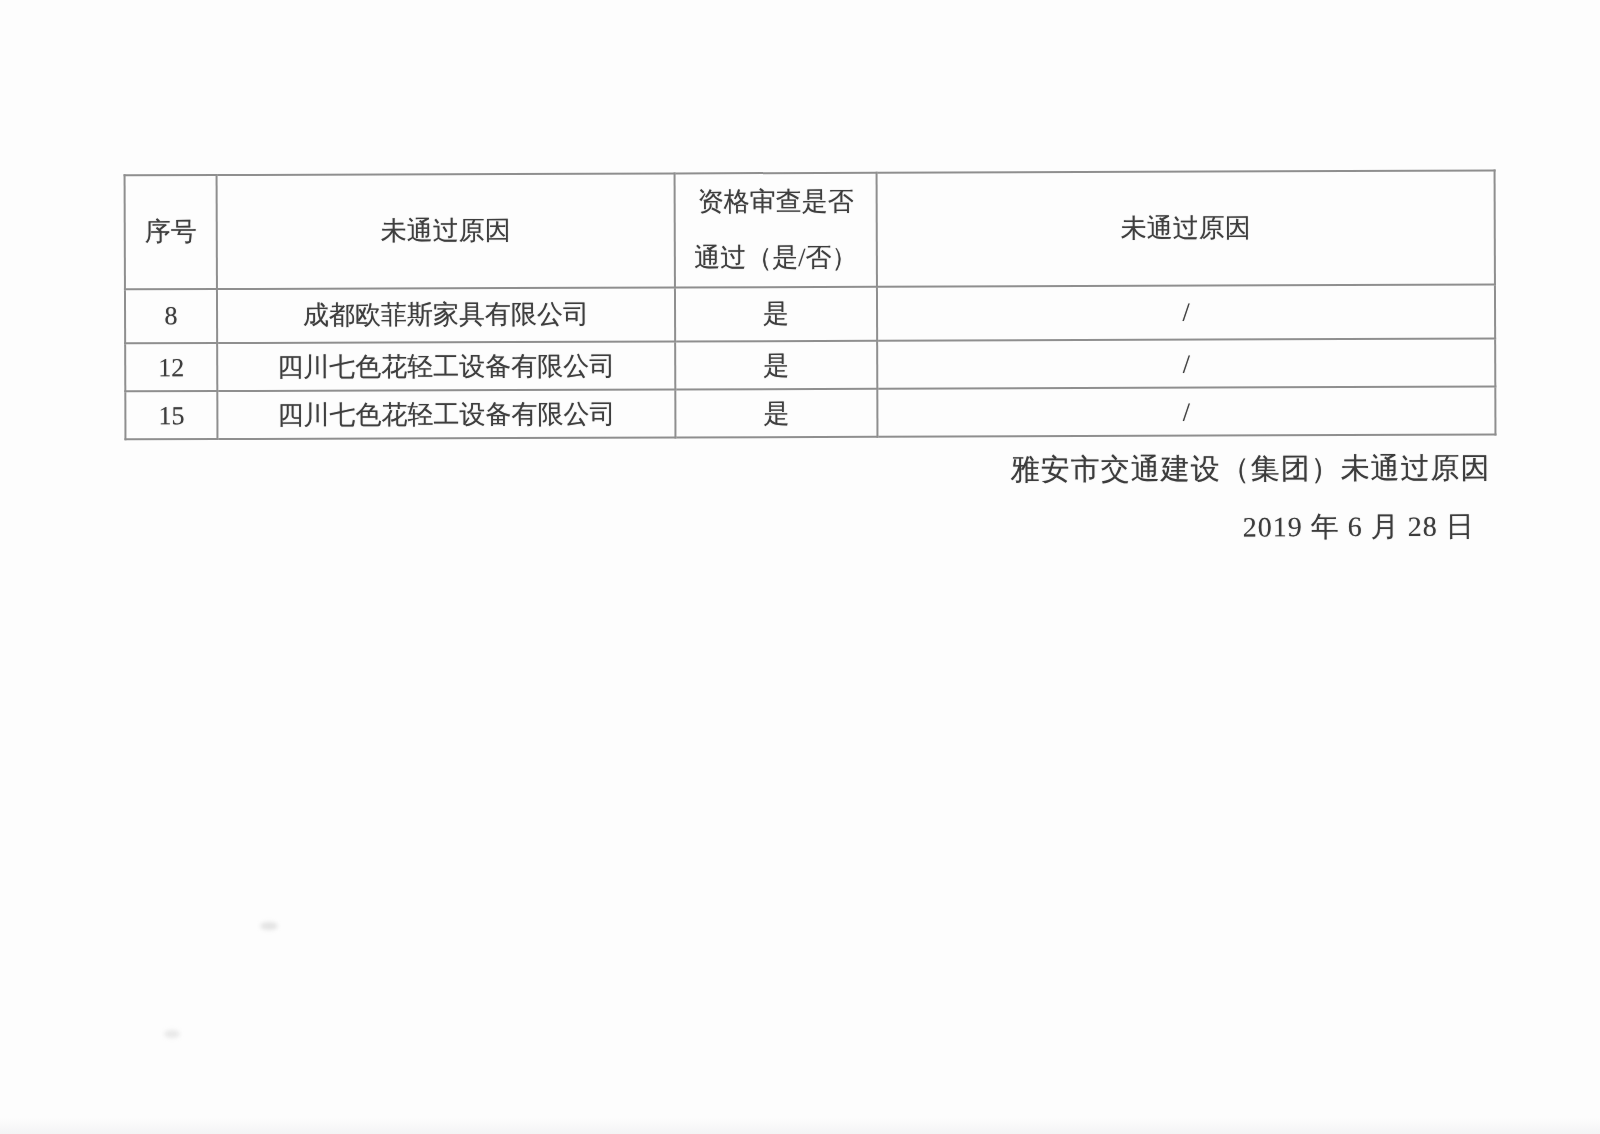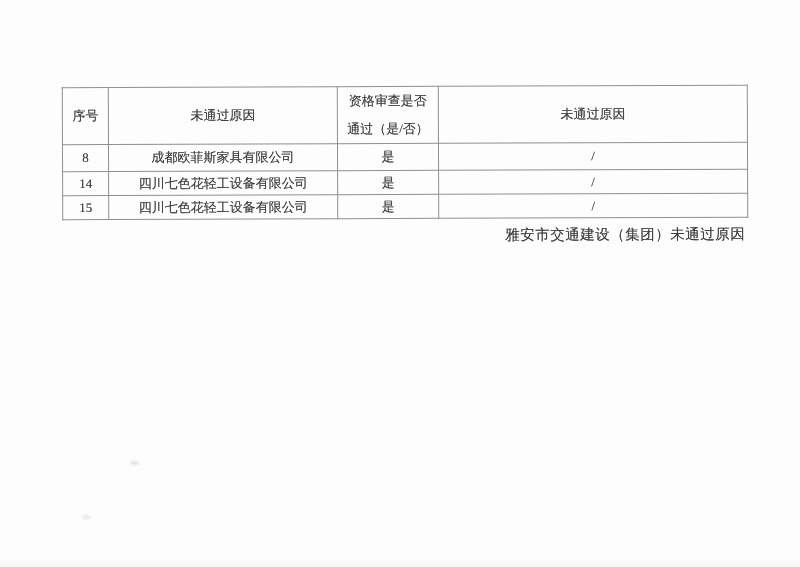--- a/index.html
+++ b/index.html
@@ -115,34 +115,35 @@
 通过（是/否）</th>
           <th>未通过原因</th>
         </tr>
         <tr class="row-a">
           <td>8</td>
           <td>成都欧菲斯家具有限公司</td>
           <td>是</td>
           <td>/</td>
         </tr>
         <tr class="row-b">
-          <td>14</td>
+          <td>12</td>
           <td>四川七色花轻工设备有限公司</td>
           <td>是</td>
           <td>/</td>
         </tr>
         <tr class="row-b">
           <td>15</td>
           <td>四川七色花轻工设备有限公司</td>
           <td>是</td>
           <td>/</td>
         </tr>
       </tbody>
     </table>
 
     <div class="sig-company">雅安市交通建设（集团）未通过原因</div>
+    <div class="sig-date">2019 年 6 月 28 日</div>
 
   </div>
 
   <div class="speck-1"></div>
   <div class="speck-2"></div>
   <div class="bottom-shade"></div>
 </div>
 
 </body></html>

